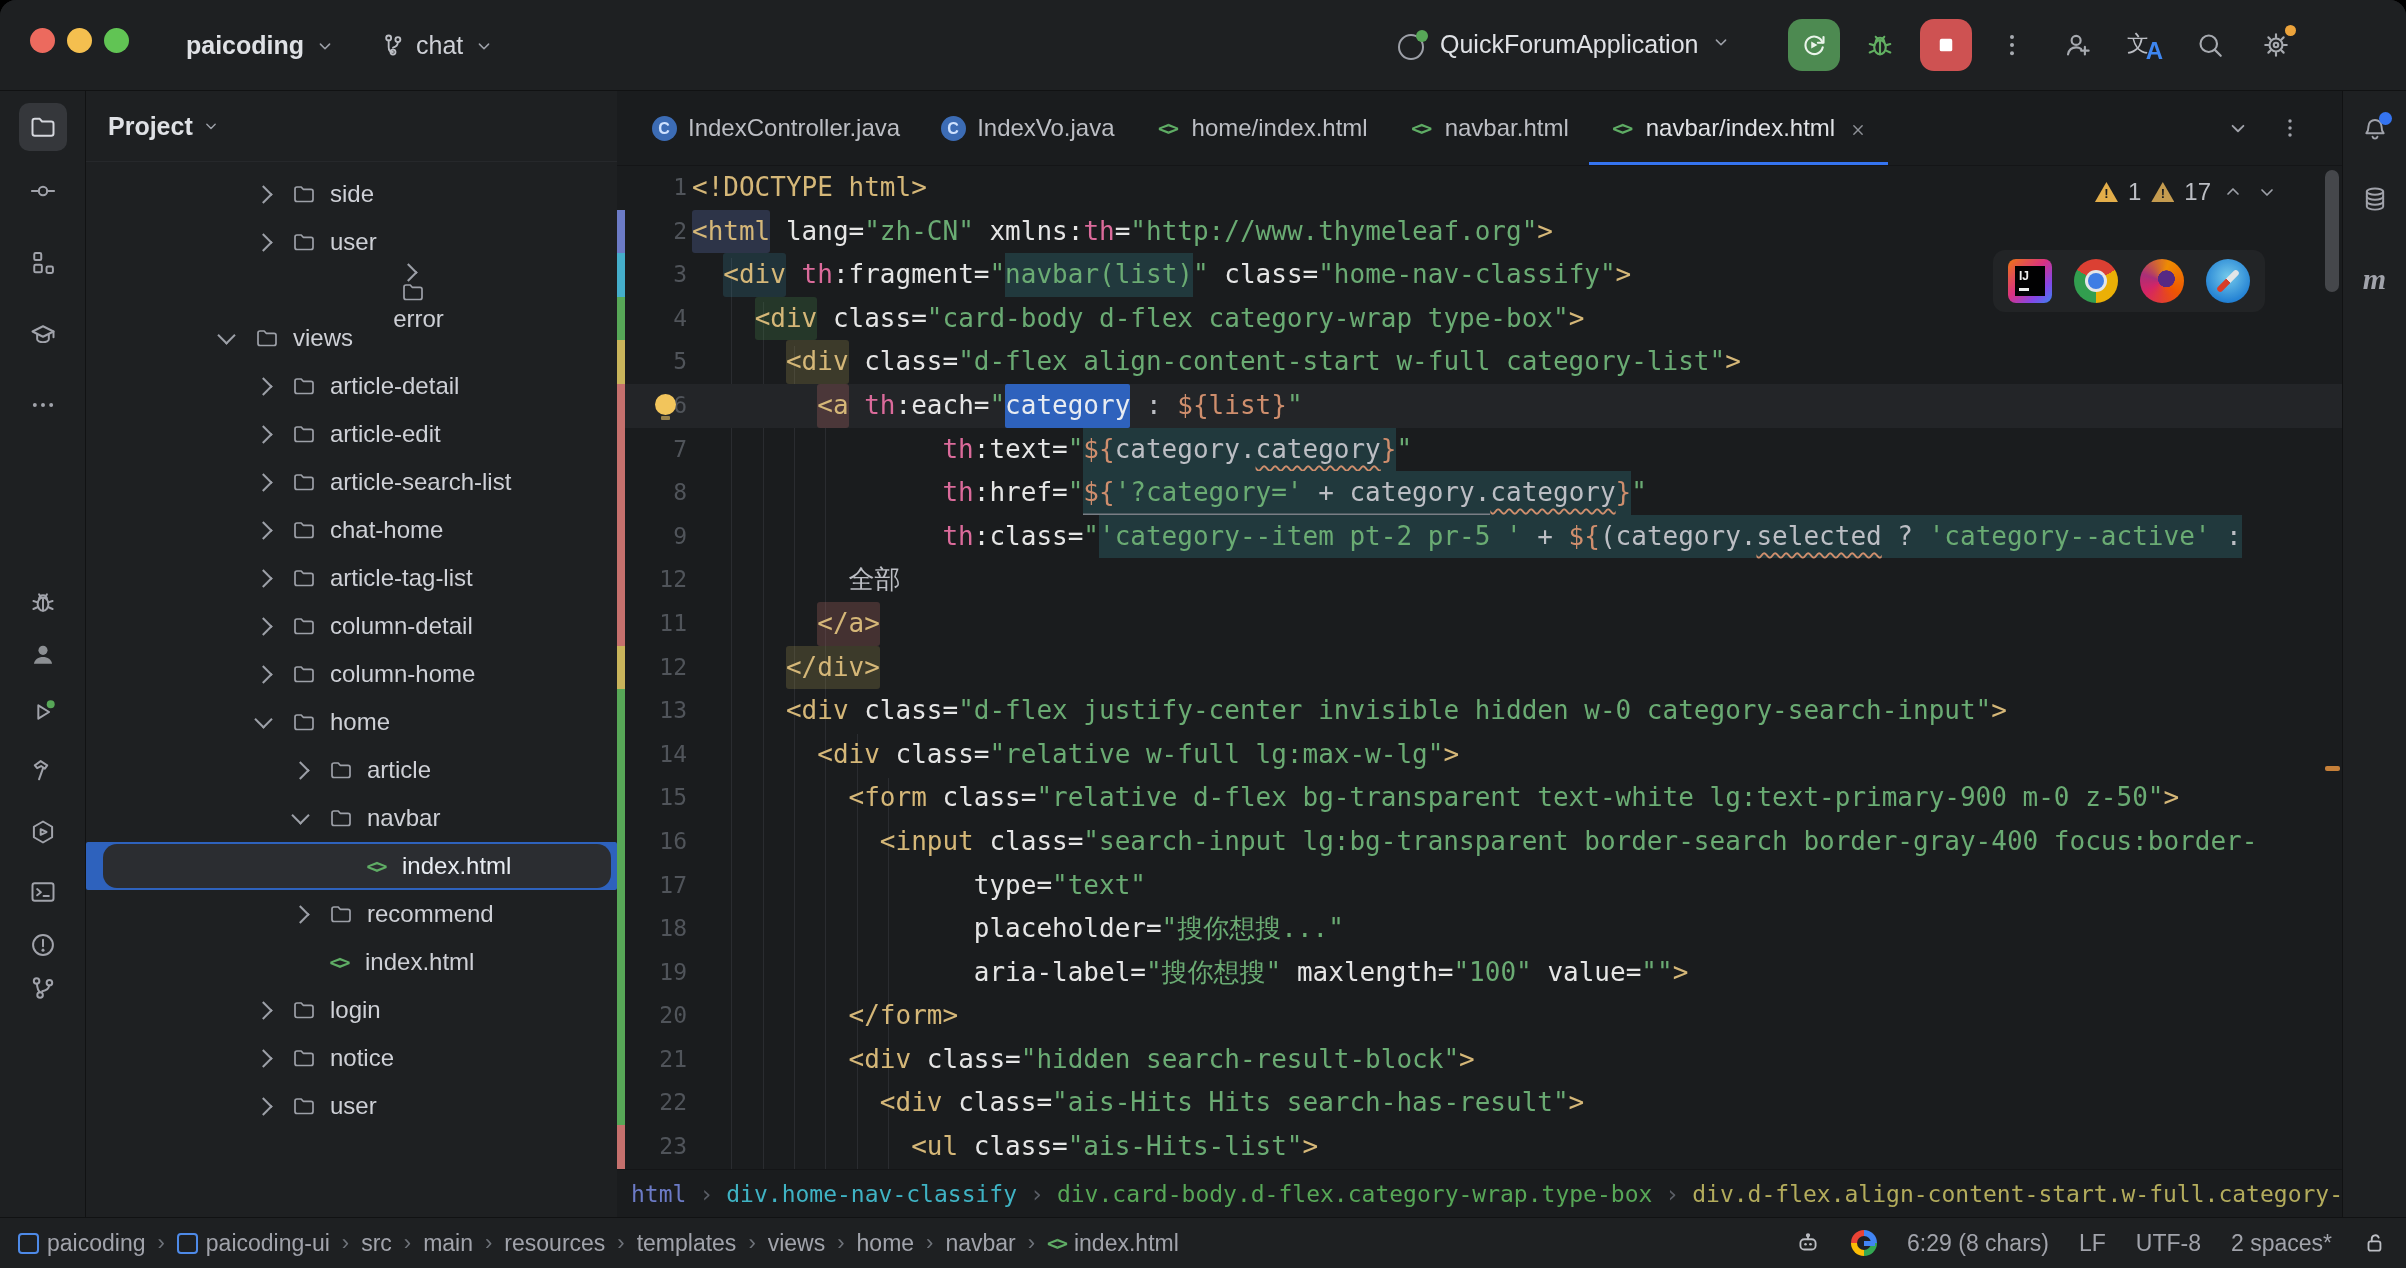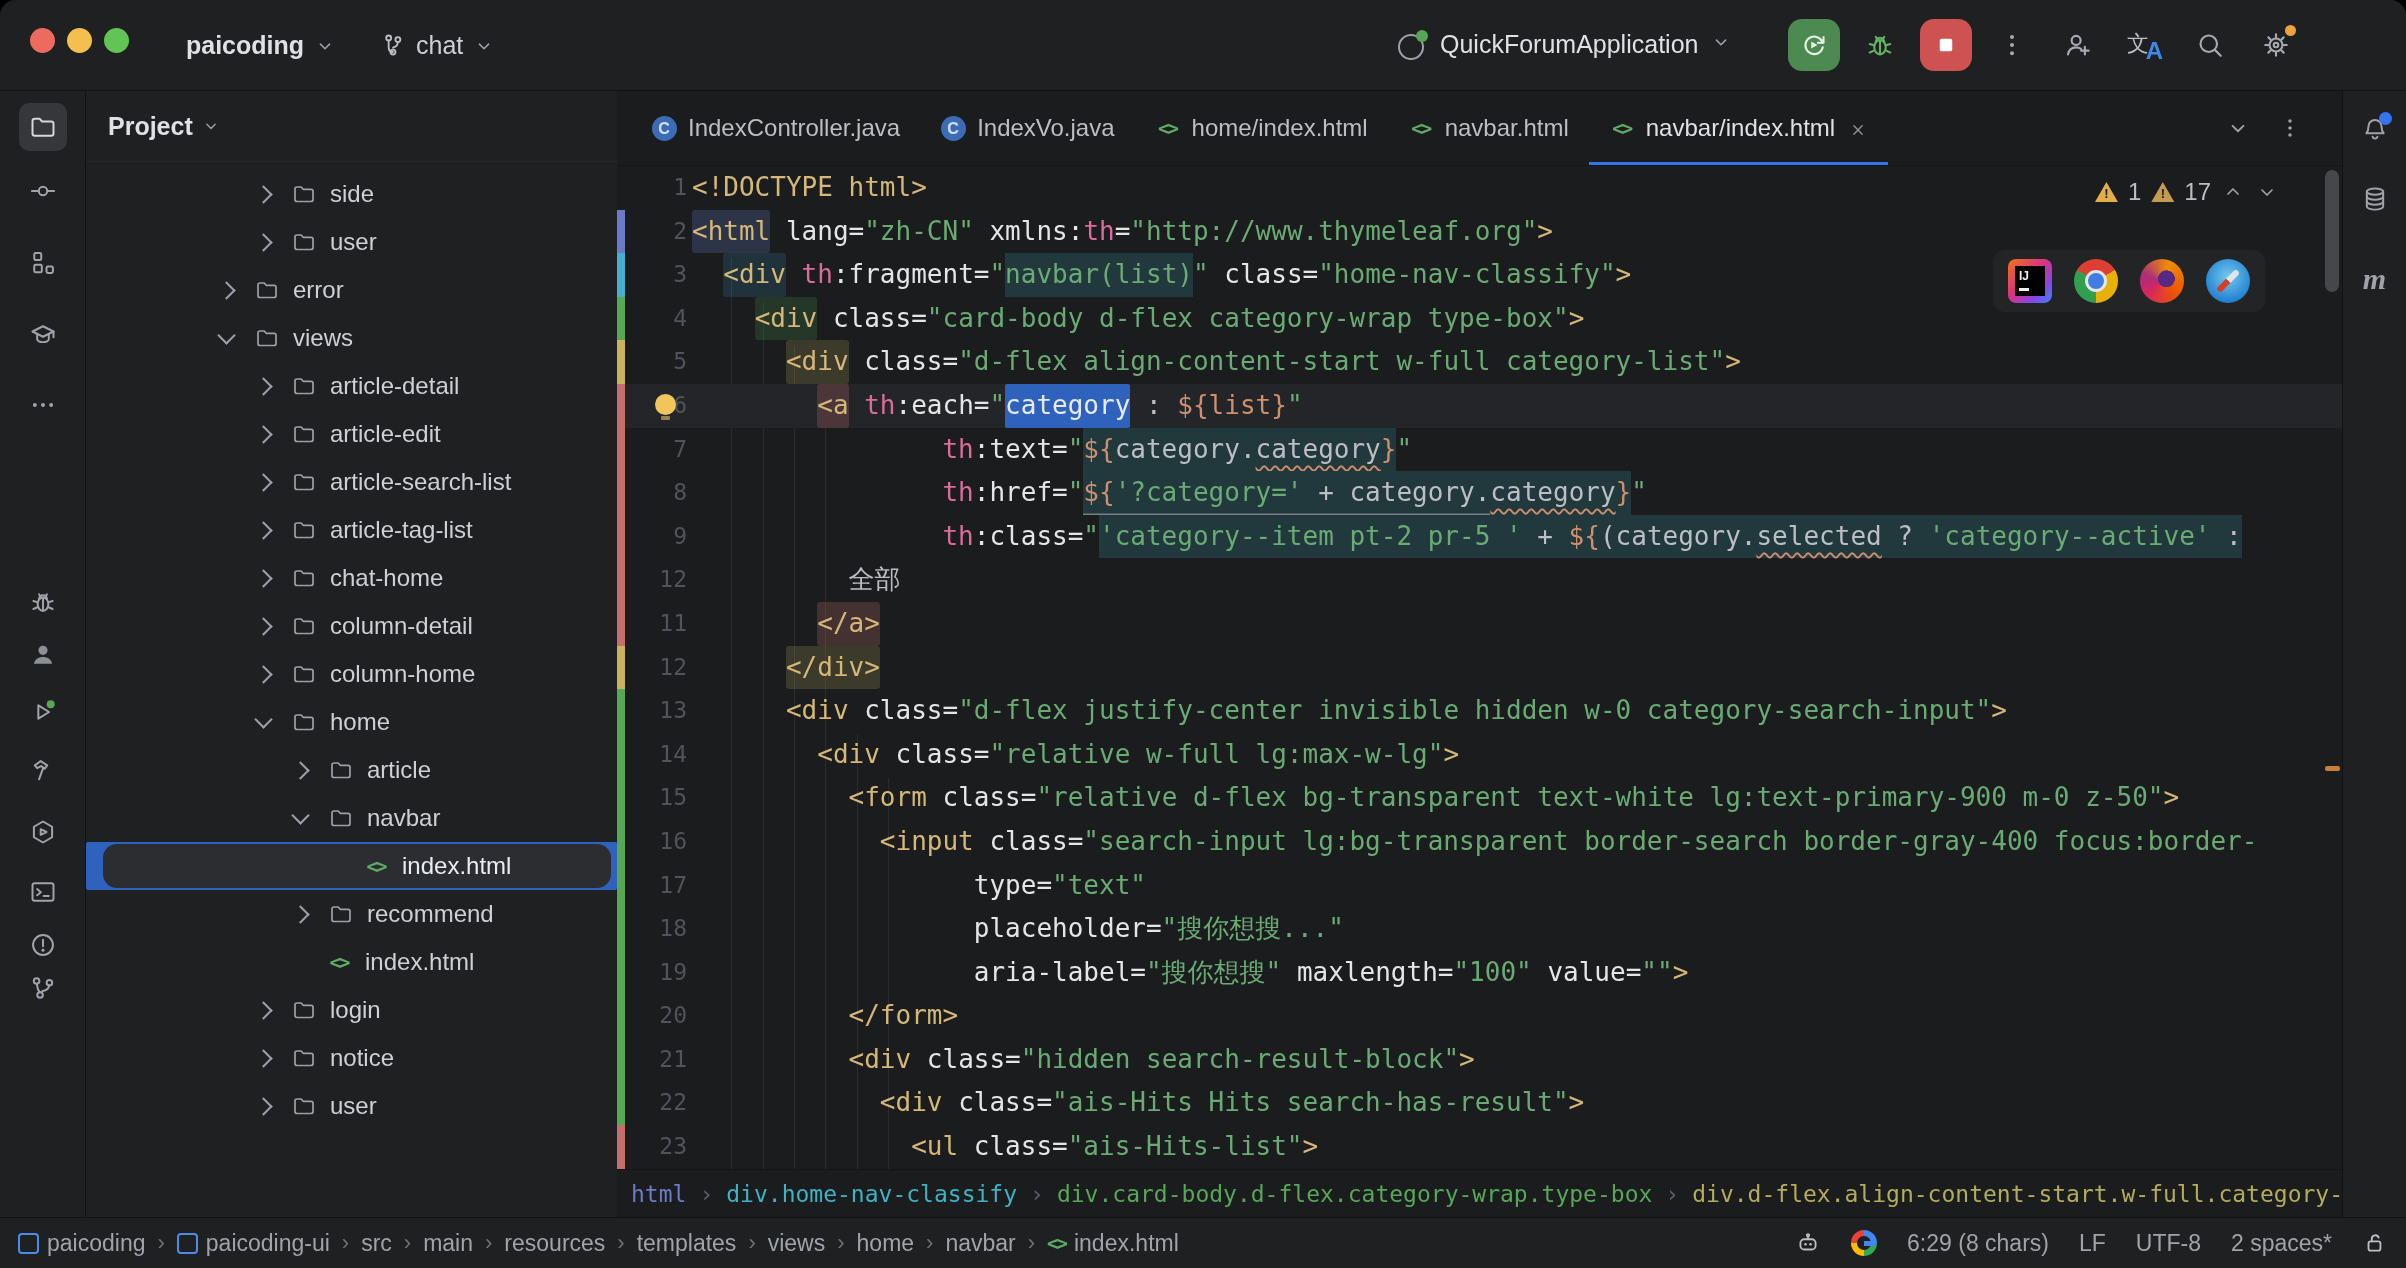--- a/index.html
+++ b/index.html
@@ -343,21 +343,21 @@
         </div>
         <div class="trow" style="padding-left: 171px;">
           <span class="tchev closed"></span>
           <span class="tico">
             <span class="ic" style="width:26px;height:24px;"><svg viewBox="0 0 24 24">
                 <path d="M3 7a2 2 0 0 1 2-2h4.2l2 2.3H19a2 2 0 0 1 2 2v8.2a2 2 0 0 1-2 2H5a2 2 0 0 1-2-2z"></path>
               </svg></span>
           </span>
           <span>user</span>
         </div>
-        <div class="trow" style="padding-left: 134px;">
+        <div class="trow" style="padding-left: 134px; flex-direction: column;">
           <span class="tchev closed"></span>
           <span class="tico">
             <span class="ic" style="width:26px;height:24px;"><svg viewBox="0 0 24 24">
                 <path d="M3 7a2 2 0 0 1 2-2h4.2l2 2.3H19a2 2 0 0 1 2 2v8.2a2 2 0 0 1-2 2H5a2 2 0 0 1-2-2z"></path>
               </svg></span>
           </span>
           <span>error</span>
         </div>
         <div class="trow" style="padding-left: 134px;">
           <span class="tchev open"></span>
@@ -395,30 +395,30 @@
           </span>
           <span>article-search-list</span>
         </div>
         <div class="trow" style="padding-left: 171px;">
           <span class="tchev closed"></span>
           <span class="tico">
             <span class="ic" style="width:26px;height:24px;"><svg viewBox="0 0 24 24">
                 <path d="M3 7a2 2 0 0 1 2-2h4.2l2 2.3H19a2 2 0 0 1 2 2v8.2a2 2 0 0 1-2 2H5a2 2 0 0 1-2-2z"></path>
               </svg></span>
           </span>
+          <span>chat-home</span>
+        </div>
+        <div class="trow" style="padding-left: 171px;">
+          <span class="tchev closed"></span>
+          <span class="tico">
+            <span class="ic" style="width:26px;height:24px;"><svg viewBox="0 0 24 24">
+                <path d="M3 7a2 2 0 0 1 2-2h4.2l2 2.3H19a2 2 0 0 1 2 2v8.2a2 2 0 0 1-2 2H5a2 2 0 0 1-2-2z"></path>
+              </svg></span>
+          </span>
           <span>article-tag-list</span>
-        </div>
-        <div class="trow" style="padding-left: 171px;">
-          <span class="tchev closed"></span>
-          <span class="tico">
-            <span class="ic" style="width:26px;height:24px;"><svg viewBox="0 0 24 24">
-                <path d="M3 7a2 2 0 0 1 2-2h4.2l2 2.3H19a2 2 0 0 1 2 2v8.2a2 2 0 0 1-2 2H5a2 2 0 0 1-2-2z"></path>
-              </svg></span>
-          </span>
-          <span>chat-home</span>
         </div>
         <div class="trow" style="padding-left: 171px;">
           <span class="tchev closed"></span>
           <span class="tico">
             <span class="ic" style="width:26px;height:24px;"><svg viewBox="0 0 24 24">
                 <path d="M3 7a2 2 0 0 1 2-2h4.2l2 2.3H19a2 2 0 0 1 2 2v8.2a2 2 0 0 1-2 2H5a2 2 0 0 1-2-2z"></path>
               </svg></span>
           </span>
           <span>column-detail</span>
         </div>

